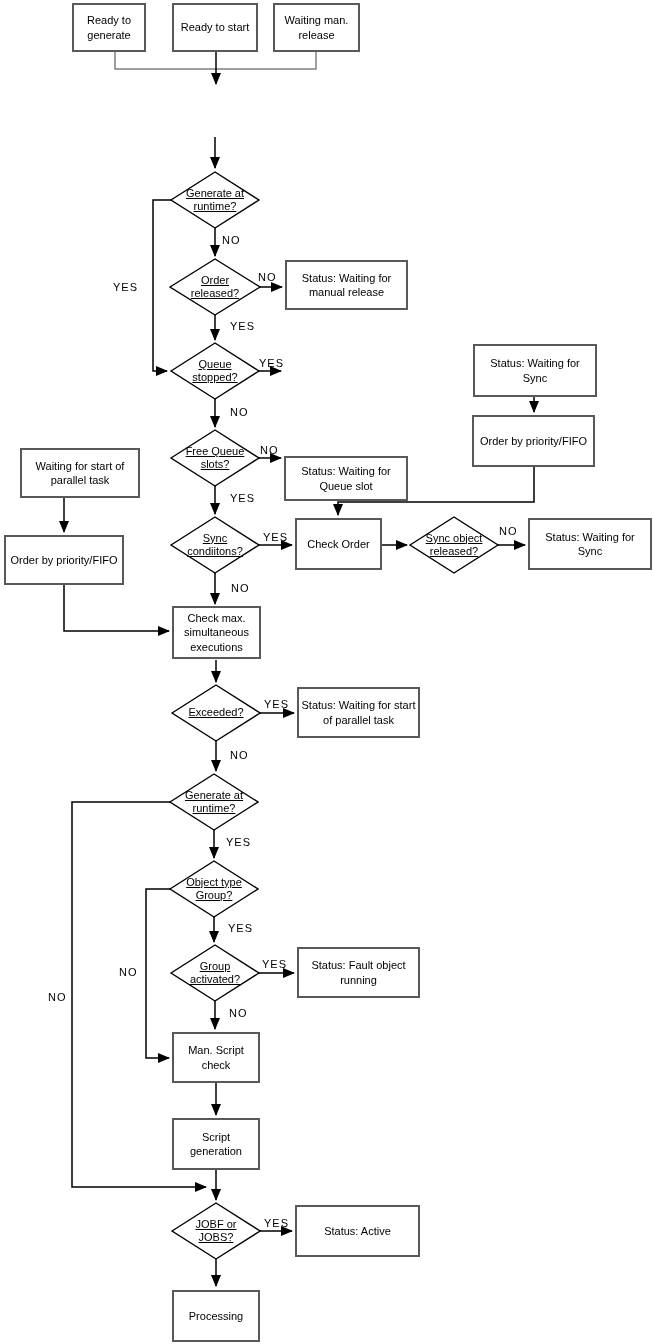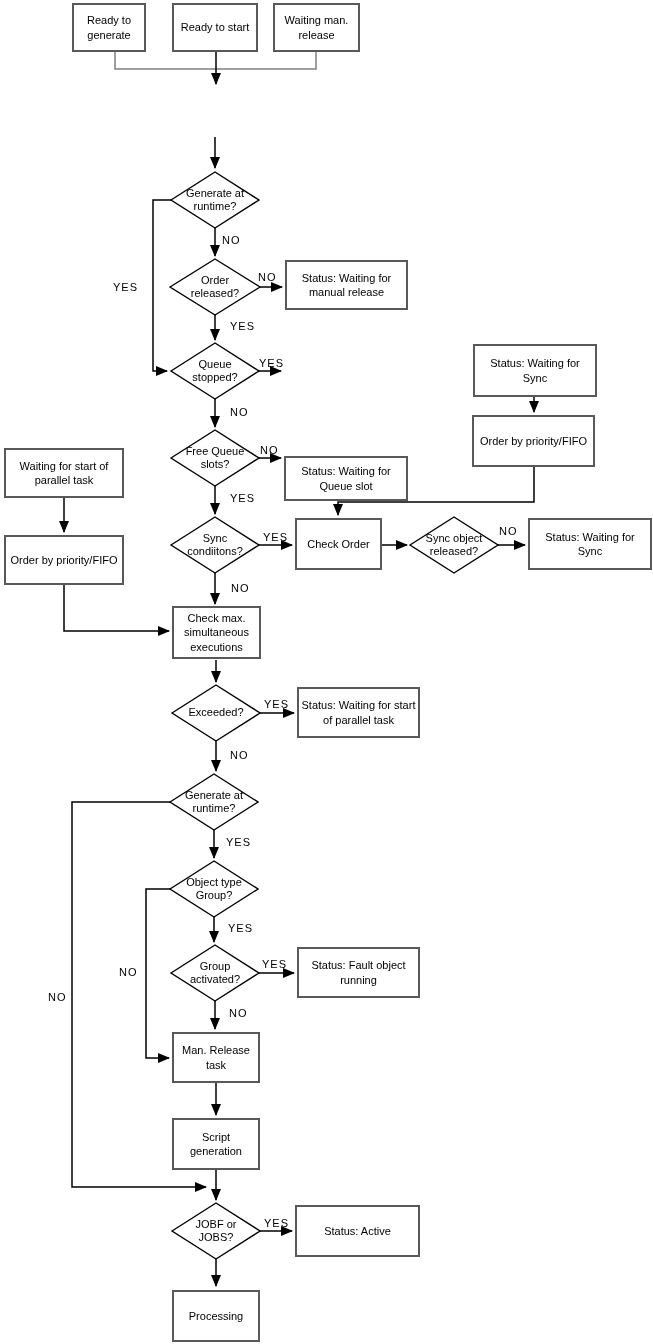--- a/index.html
+++ b/index.html
@@ -28,20 +28,21 @@
   }
   .dlabel {
     position: absolute;
     display: flex;
     align-items: center;
     justify-content: center;
     text-align: center;
     font-size: 11px;
     line-height: 1.2;
     height: 52px;
+    text-decoration: underline;
   }
   .elabel {
     position: absolute;
     font-size: 11px;
     letter-spacing: 1px;
     white-space: nowrap;
   }
 </style>
 </head>
 <body>
@@ -110,26 +111,26 @@
 
   <div class="box" style="left:72px;top:3px;width:74px;height:49px">Ready to generate</div>
   <div class="box" style="left:172px;top:3px;width:86px;height:49px">Ready to start</div>
   <div class="box" style="left:273px;top:3px;width:87px;height:49px">Waiting man. release</div>
   <div class="box" style="left:285px;top:260px;width:123px;height:50px">Status: Waiting for manual release</div>
   <div class="box" style="left:284px;top:456px;width:124px;height:45px">Status: Waiting for Queue slot</div>
   <div class="box" style="left:295px;top:518px;width:87px;height:52px">Check Order</div>
   <div class="box" style="left:473px;top:344px;width:124px;height:53px">Status: Waiting for Sync</div>
   <div class="box" style="left:472px;top:415px;width:123px;height:52px">Order by priority/FIFO</div>
   <div class="box" style="left:528px;top:518px;width:124px;height:52px">Status: Waiting for Sync</div>
-  <div class="box" style="left:4px;top:448px;width:120px;height:50px">Waiting for start of parallel task</div>
+  <div class="box" style="left:20px;top:448px;width:120px;height:50px">Waiting for start of parallel task</div>
   <div class="box" style="left:4px;top:535px;width:120px;height:50px">Order by priority/FIFO</div>
   <div class="box" style="left:172px;top:606px;width:89px;height:53px">Check max. simultaneous executions</div>
   <div class="box" style="left:297px;top:687px;width:123px;height:51px">Status: Waiting for start of parallel task</div>
   <div class="box" style="left:297px;top:947px;width:123px;height:51px">Status: Fault object running</div>
-  <div class="box" style="left:172px;top:1032px;width:88px;height:51px">Man. Release task</div>
+  <div class="box" style="left:172px;top:1032px;width:88px;height:51px">Man. Script check</div>
   <div class="box" style="left:172px;top:1118px;width:88px;height:52px">Script generation</div>
   <div class="box" style="left:295px;top:1205px;width:125px;height:52px">Status: Active</div>
   <div class="box" style="left:172px;top:1290px;width:88px;height:52px">Processing</div>
 
   <div class="dlabel" style="left:182px;top:174px;width:66px">Generate at runtime?</div>
   <div class="dlabel" style="left:187px;top:261px;width:56px">Order released?</div>
   <div class="dlabel" style="left:189px;top:345px;width:52px">Queue stopped?</div>
   <div class="dlabel" style="left:184px;top:432px;width:62px">Free Queue slots?</div>
   <div class="dlabel" style="left:185px;top:519px;width:60px">Sync condiitons?</div>
   <div class="dlabel" style="left:422px;top:519px;width:64px">Sync object released?</div>

